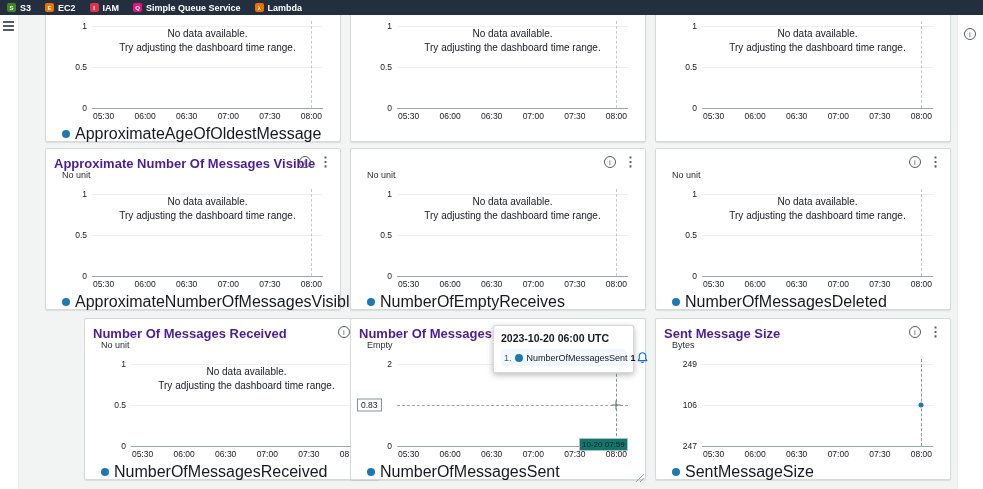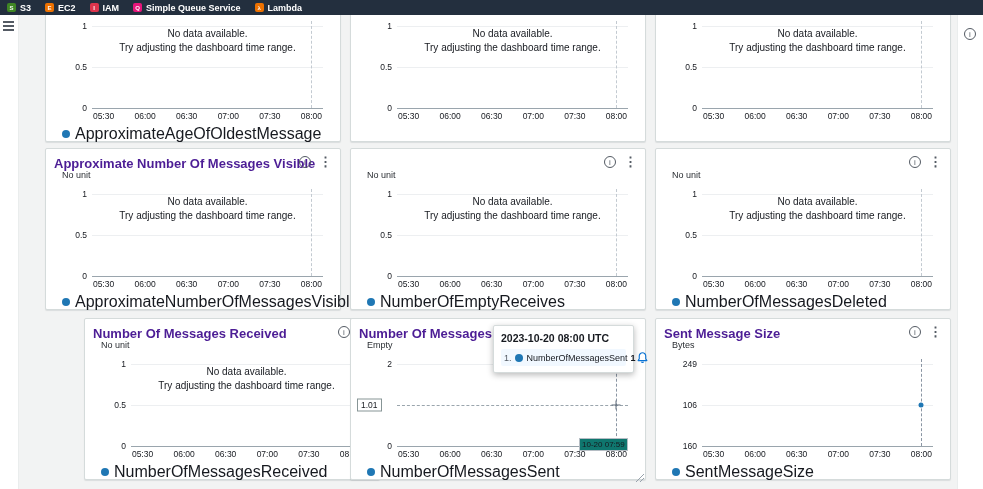--- a/index.html
+++ b/index.html
@@ -294,21 +294,21 @@
       <div class="ytick" style="top: 127px;">0</div>
       <div class="vline dark" style="left: 265px;"></div>
       <div class="xtick" style="left: 57.55px;">05:30</div>
       <div class="xtick" style="left: 99.13px;">06:00</div>
       <div class="xtick" style="left: 140.71px;">06:30</div>
       <div class="xtick" style="left: 182.29px;">07:00</div>
       <div class="xtick" style="left: 223.87px;">07:30</div>
       <div class="xtick" style="left: 265.45px;">08:00</div>
       <div class="crossh"></div>
       <div class="plusmark" style="left: 265px; top: 86px;"></div>
-      <div class="ybox">1.01</div>
+      <div class="ybox">0.83</div>
       <div class="xbox">10-20 07:59</div>
       <div class="grip"><svg width="10" height="10">
           <line x1="2" y1="10" x2="10" y2="2" stroke="#98a2ac"></line>
           <line x1="6" y1="10" x2="10" y2="6" stroke="#98a2ac"></line>
         </svg></div>
       <div class="legend">
         <span class="l-dot" style="background: rgb(31, 119, 180);"></span>
         <span class="l-label">NumberOfMessagesSent</span>
       </div>
     </div>
@@ -317,38 +317,38 @@
       <div class="p-icons">
         <span class="icon-info">i</span>
         <span class="icon-dots">⋮</span>
       </div>
       <div class="p-unit">Bytes</div>
       <div class="gridline" style="top: 45px;"></div>
       <div class="gridline" style="top: 86px;"></div>
       <div class="axisline"></div>
       <div class="ytick" style="top: 45px;">249</div>
       <div class="ytick" style="top: 86px;">106</div>
-      <div class="ytick" style="top: 127px;">160</div>
+      <div class="ytick" style="top: 127px;">247</div>
       <div class="vline dark" style="left: 265px;"></div>
       <div class="xtick" style="left: 57.55px;">05:30</div>
       <div class="xtick" style="left: 99.13px;">06:00</div>
       <div class="xtick" style="left: 140.71px;">06:30</div>
       <div class="xtick" style="left: 182.29px;">07:00</div>
       <div class="xtick" style="left: 223.87px;">07:30</div>
       <div class="xtick" style="left: 265.45px;">08:00</div>
       <div class="datapoint" style="left: 265px; top: 86px; background: rgb(31, 119, 180);"></div>
       <div class="legend">
         <span class="l-dot" style="background: rgb(31, 119, 180);"></span>
         <span class="l-label">SentMessageSize</span>
       </div>
     </div>
   </div>
 
 <div class="tooltip">
-  <div class="tt-title">2023-10-20 08:00 UTC</div>
+  <div class="tt-title">2023-10-20 06:00 UTC</div>
   <div class="tt-row">
     <span class="tt-idx">1.</span>
     <span class="tt-dot" style="background: rgb(31, 119, 180);"></span>
     <span class="tt-label">NumberOfMessagesSent</span>
     <span class="tt-val">1</span>
     <span class="tt-bell">
       <svg id="bell-svg" width="13" height="13" viewBox="0 0 16 16" fill="none" stroke="#0972D3" stroke-width="1.4" stroke-linejoin="round">
         <path d="M8 2.2a4 4 0 0 1 4 4v3.3l1.4 2.3H2.6L4 9.5V6.2a4 4 0 0 1 4-4z"></path>
         <path d="M6.6 13.2a1.6 1.6 0 0 0 2.8 0"></path>
       </svg>

